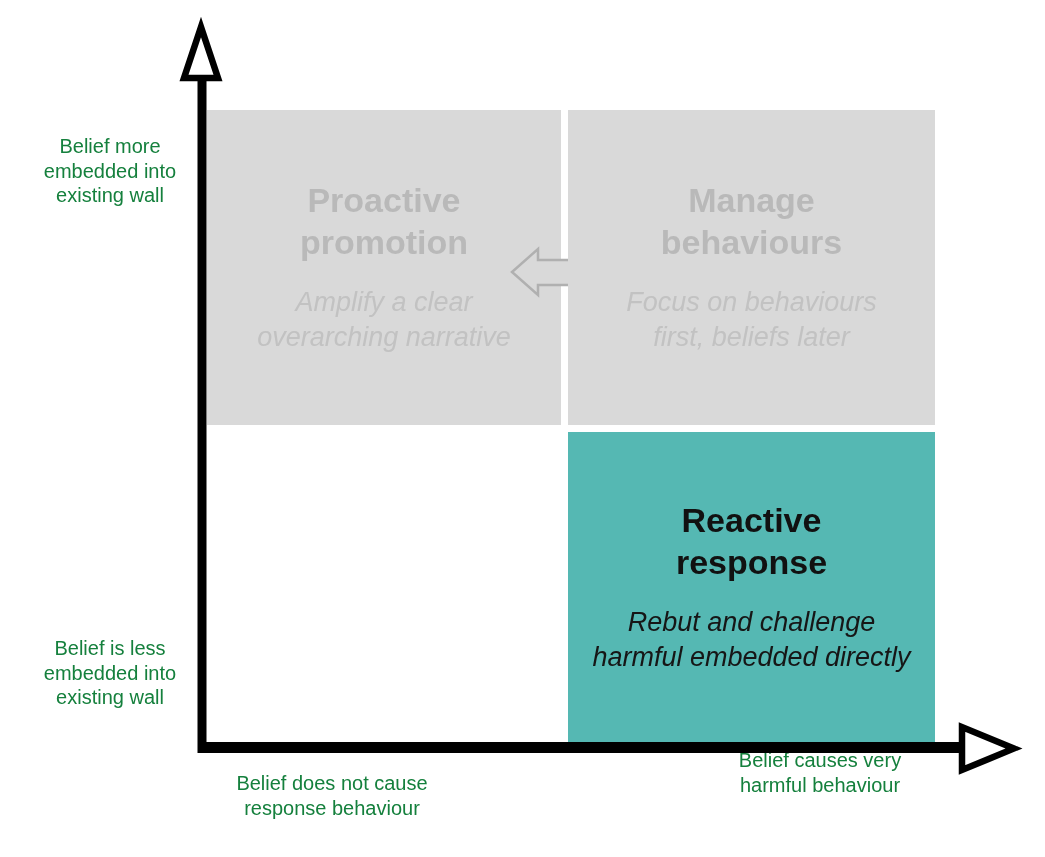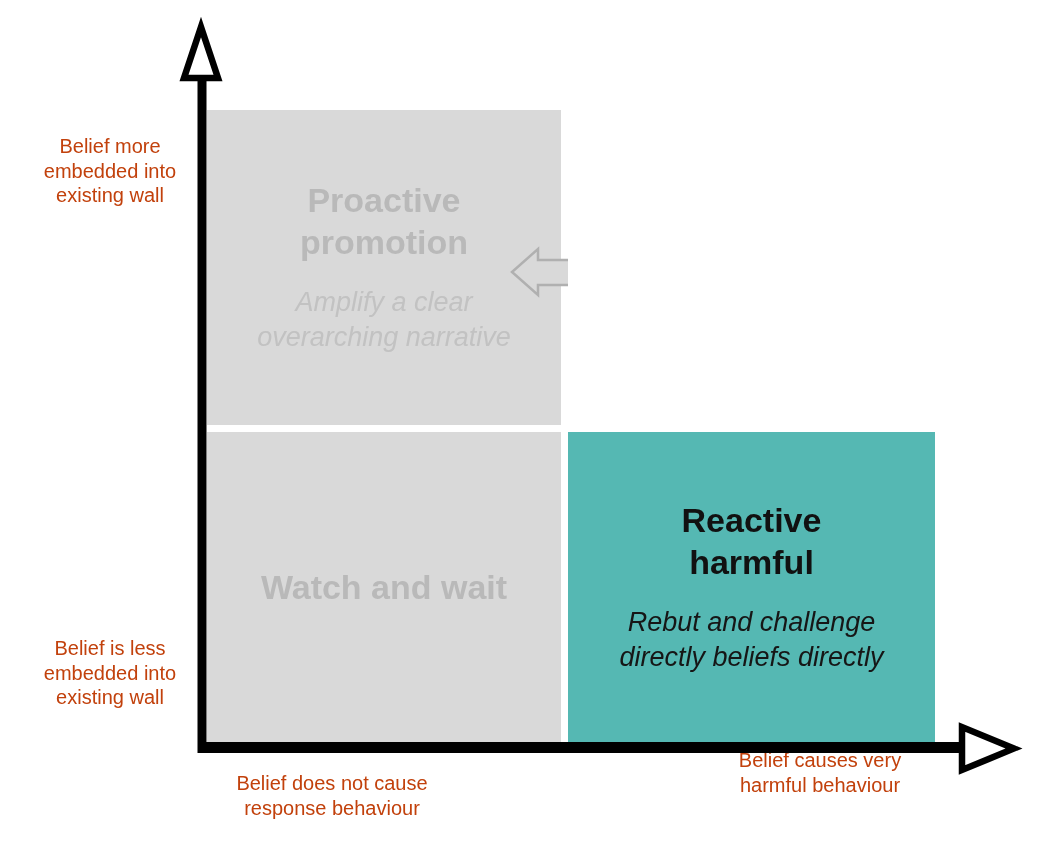--- a/index.html
+++ b/index.html
@@ -39,21 +39,21 @@
     line-height: 1.28;
     white-space: pre-line;
   }
   .inactive .q-title    { color: #b9b9b9; }
   .inactive .q-subtitle { color: #c2c2c2; }
   .highlighted .q-title    { color: #111111; }
   .highlighted .q-subtitle { color: #161616; }
 
   .axis-label {
     position: absolute;
-    color: #c2410c;
+    color: #15803d;
     font-size: 20px;
     line-height: 1.23;
     text-align: center;
     white-space: pre-line;
   }
   #y-label-top    { left: 18px;  top: 134px; width: 184px; }
   #y-label-bottom { left: 18px;  top: 636px; width: 184px; }
   #x-label-left   { left: 182px; top: 771px; width: 300px; }
   #x-label-right  { left: 670px; top: 748px; width: 300px; }
 
@@ -82,30 +82,33 @@
   <div class="axis-label" id="x-label-right">Belief causes very
 harmful behaviour</div>
 
   <div class="quadrant inactive" style="left:207px; top:110px; width:354px; height:315px;">
     <div class="q-title">Proactive
 promotion</div>
     <div class="q-subtitle">Amplify a clear
 overarching narrative</div>
   </div>
 
+  <div class="quadrant inactive" style="left:568px; top:110px; width:367px; height:315px;">
+    <div class="q-title">Manage
+behaviours</div>
+    <div class="q-subtitle">Focus on behaviours
+first, beliefs later</div>
+  </div>
 
-  <div class="quadrant inactive" style="left:207px; top:432px; width:354px; height:311px;">
-    <div class="q-title">Watch and wait</div>
-  </div>
 
   <div class="quadrant highlighted" style="left:568px; top:432px; width:367px; height:311px;">
     <div class="q-title">Reactive
-harmful</div>
+response</div>
     <div class="q-subtitle">Rebut and challenge
-directly beliefs directly</div>
+harmful embedded directly</div>
   </div>
 
   <svg class="overlay" width="1045" height="857" viewBox="0 0 1045 857">
 
     <rect x="197.5" y="72" width="9" height="681" fill="#000000"></rect>
 
     <polygon points="201,27 184,78 218,78" fill="#ffffff" stroke="#000000" stroke-width="6.5" stroke-miterlimit="14"></polygon>
 
     <rect x="198" y="742" width="768" height="11" fill="#000000"></rect>
 

